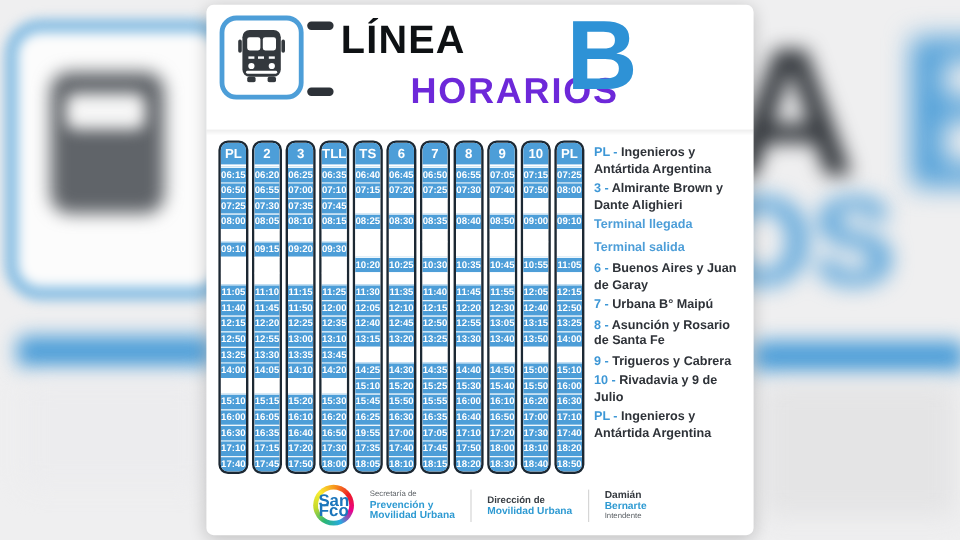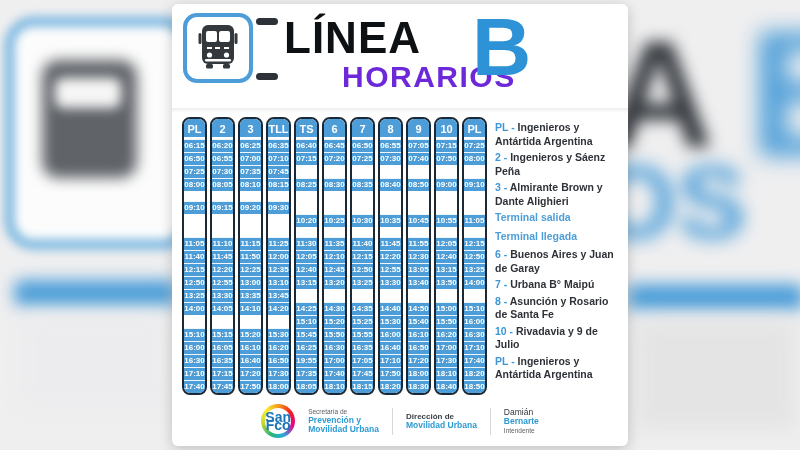--- a/index.html
+++ b/index.html
@@ -29,21 +29,21 @@
     border-radius:6px;box-shadow:0 3px 14px rgba(0,0,0,.20);overflow:hidden;}
   .header-shadow{position:absolute;left:0;right:0;top:104px;height:5px;
     background:linear-gradient(rgba(0,0,0,.07),rgba(0,0,0,0));}
 
   
   .bus-sign{position:absolute;left:11px;top:9px;width:62px;height:62px;border:4px solid #4d9ed8;
     border-radius:14px;background:#fff;display:flex;align-items:center;justify-content:center;}
   .bracket{position:absolute;width:22px;height:7px;background:#2d3238;border-radius:3.5px;}
   .bracket.top{left:84px;top:14px;}
   .bracket.bottom{left:84px;top:69px;}
-  .title-linea{position:absolute;left:112px;top:12px;font-size:44px;font-weight:900;
+  .title-linea{position:absolute;left:112px;top:12px;font-size:33px;font-weight:900;
     letter-spacing:1px;color:#0e1114;line-height:1;}
   .title-horarios{position:absolute;left:126px;top:58px;font-size:30px;font-weight:900;
     letter-spacing:1.5px;color:#6d28d9;line-height:1;margin-left:44px;}
   .line-letter{position:absolute;left:300px;top:2px;font-size:82px;font-weight:900;
     color:#2e92d6;line-height:1;}
 
   
   .timetable{position:absolute;left:10px;top:113px;width:305px;display:flex;gap:3px;}
   .tt-col{flex:1;border:2px solid #1c2833;border-radius:8px;background:#fff;overflow:hidden;
     display:flex;flex-direction:column;}
@@ -69,21 +69,21 @@
   .sanfco{position:relative;width:34px;height:34px;flex:0 0 auto;}
   .sanfco .ring{position:absolute;inset:0;border-radius:50%;
     background:conic-gradient(from 210deg,#2bb673,#c5d92d,#f9ed32,#f7941d,#ed1c24,#ec008c,#27aae1,#2bb673);}
   .sanfco .ring::after{content:"";position:absolute;inset:4px;border-radius:50%;background:#fff;}
   .sanfco .logo-text{position:absolute;inset:0;display:flex;flex-direction:column;
     align-items:center;justify-content:center;font-size:14px;line-height:8.5px;font-weight:800;color:#1b75bb;z-index:1;}
   .fgroup{display:flex;flex-direction:column;justify-content:center;}
   .f-small{font-size:6.5px;color:#5a5f64;line-height:8px;}
   .f-blue{font-size:8.5px;color:#2e9ad2;font-weight:800;line-height:9.5px;}
   .f-dark{font-size:8px;color:#3a3f45;font-weight:600;line-height:9.5px;}
-  .f-name{font-size:8.5px;color:#33383e;font-weight:400;line-height:9.5px;}
+  .f-name{font-size:8.5px;color:#33383e;font-weight:700;line-height:9.5px;}
   .fdivider{width:1px;height:27px;background:#d6d6d6;flex:0 0 auto;}
 </style>
 <title>LÍNEA B HORARIOS</title></head>
 <body>
 
 <div class="bg">
   <div class="bg-sign"></div>
   <div class="bg-bus-body"></div>
   <div class="bg-bus-glass"></div>
   <div class="bg-letter-a">A</div>
@@ -374,27 +374,27 @@
         <div class="cell time">16:30</div>
         <div class="cell time">17:10</div>
         <div class="cell time">17:40</div>
         <div class="cell time">18:20</div>
         <div class="cell time">18:50</div>
       </div>
     </div>
 
   <div class="legend">
       <div class="stop"><span class="key">PL - </span><span class="name">Ingenieros y Antártida Argentina</span></div>
-      <div class="stop"><span class="key">2 - </span><span class="name">Ingenieros y Sáenz Peña</span></div>
       <div class="stop"><span class="key">3 - </span><span class="name">Almirante Brown y Dante Alighieri</span></div>
+      <div class="stop hl"><span class="name">Terminal llegada</span></div>
       <div class="stop hl"><span class="name">Terminal salida</span></div>
-      <div class="stop hl"><span class="name">Terminal llegada</span></div>
       <div class="stop"><span class="key">6 - </span><span class="name">Buenos Aires y Juan de Garay</span></div>
       <div class="stop"><span class="key">7 - </span><span class="name">Urbana B° Maipú</span></div>
       <div class="stop"><span class="key">8 - </span><span class="name">Asunción y Rosario de Santa Fe</span></div>
+      <div class="stop"><span class="key">9 - </span><span class="name">Trigueros y Cabrera</span></div>
       <div class="stop"><span class="key">10 - </span><span class="name">Rivadavia y 9 de Julio</span></div>
       <div class="stop"><span class="key">PL - </span><span class="name">Ingenieros y Antártida Argentina</span></div>
     </div>
 
   <div class="footer">
     <div class="sanfco">
       <div class="ring"></div>
       <div class="logo-text">
         <span>San</span>
         <span>Fco</span>

